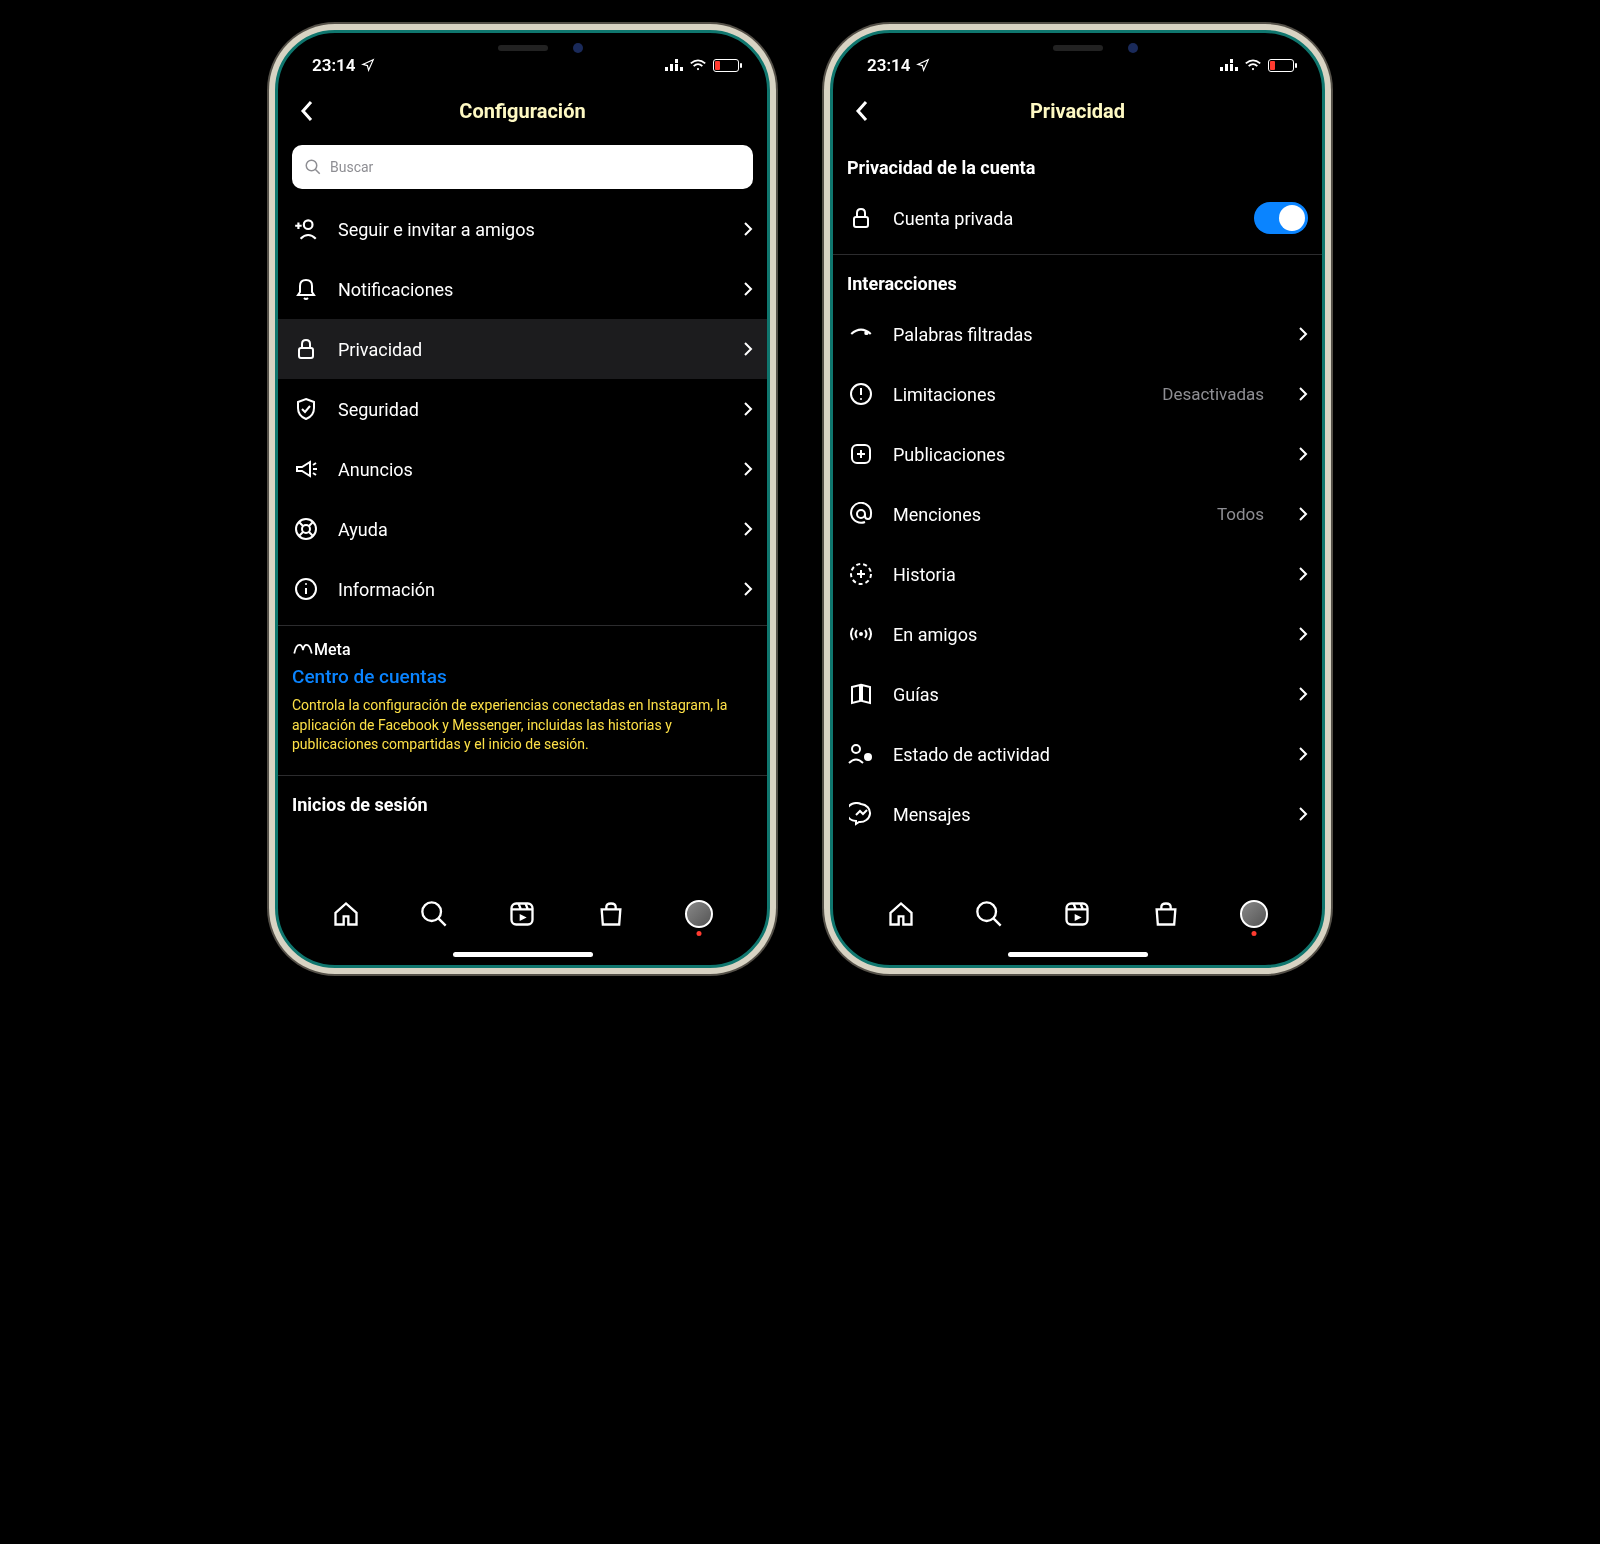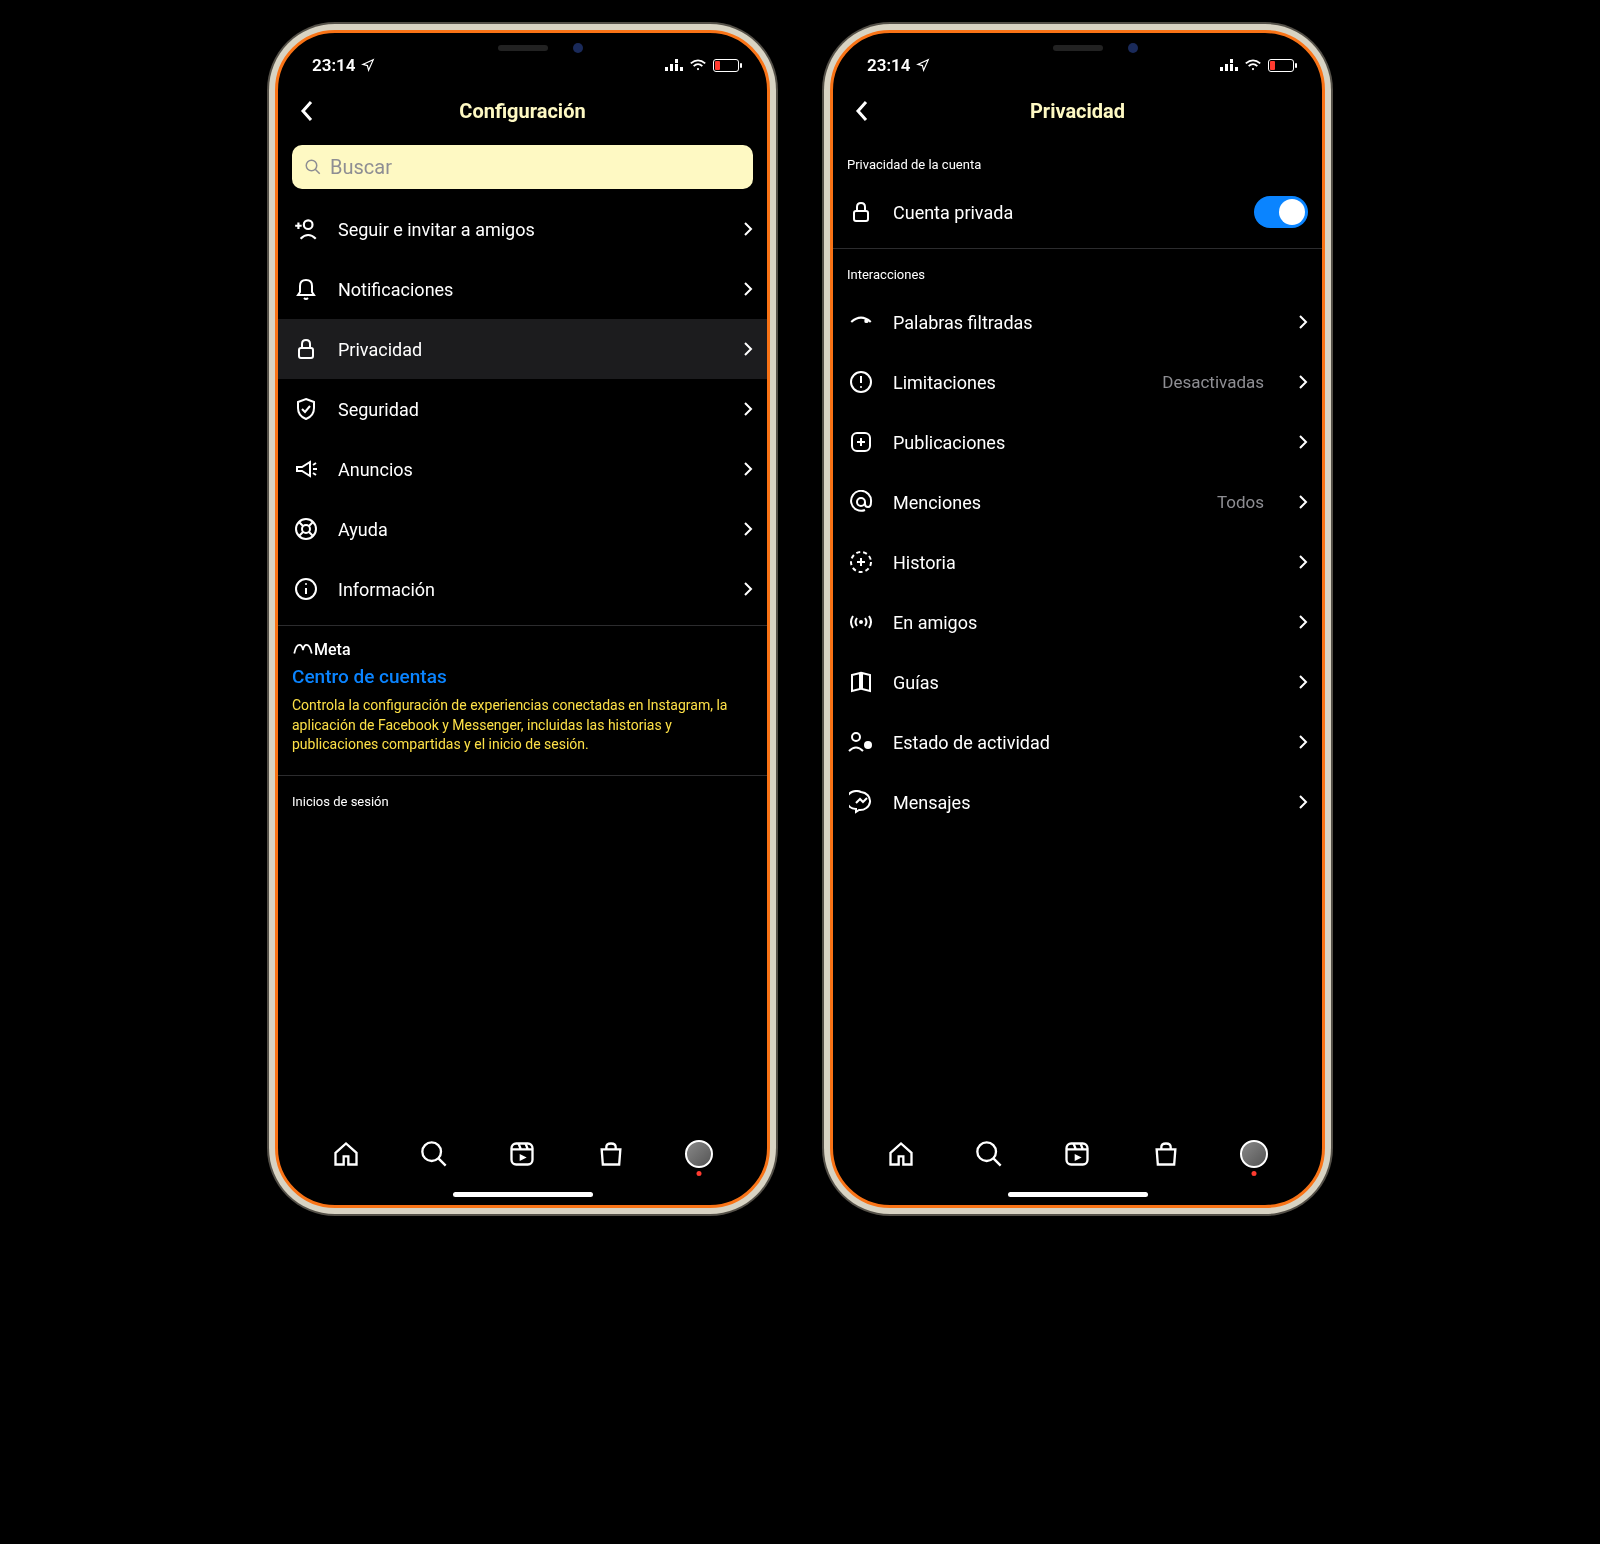--- a/index.html
+++ b/index.html
@@ -6,24 +6,24 @@
   body {
     background: #000;
     font-family: -apple-system, BlinkMacSystemFont, "Segoe UI", Roboto, Helvetica, Arial, sans-serif;
     display: flex;
     justify-content: center;
     gap: 60px;
     padding: 30px 20px;
   }
   .phone {
     width: 495px;
-    height: 1178px;
+    height: 938px;
     background: #000;
     border-radius: 60px;
-    border: 3px solid #f97316;
+    border: 3px solid #0f766e;
     box-shadow: 0 0 0 6px #d8d3c3, 0 0 0 8px #545048;
     position: relative;
     overflow: hidden;
     display: flex;
     flex-direction: column;
   }
   .notch {
     position: absolute;
     top: 0;
     left: 50%;
@@ -81,30 +81,30 @@
     justify-content:center;
     width:30px;height:30px;
   }
   .content {
     flex: 1;
     overflow-y: hidden;
     padding: 0 14px;
     color: #fff;
   }
   .searchbar {
-    background: #fef9c3;
+    background: #ffffff;
     border-radius: 10px;
     height: 44px;
     display: flex;
     align-items: center;
     padding: 0 12px;
     margin: 6px 0 10px;
     gap: 8px;
     color: #8e8e93;
-    font-size: 20px;
+    font-size: 14px;
   }
   .row {
     display: flex;
     align-items: center;
     height: 60px;
     gap: 18px;
     font-size: 18px;
   }
   .row.selected {
     background: #1c1c1e;
@@ -114,22 +114,22 @@
   }
   .row .icon {
     width: 28px;
     display: flex;
     justify-content: center;
   }
   .row .label { flex:1; }
   .row .value { color:#8e8e93; font-size:17px; margin-right:16px;}
   .row .chev { color:#636366; display:flex; }
   .section-header {
-    font-size: 13px;
-    font-weight: 400;
+    font-size: 18px;
+    font-weight: 700;
     padding: 18px 0 10px;
   }
   .hr {
     border: none;
     border-top: 1px solid #2c2c2e;
     margin: 6px -14px 0;
   }
   .meta-brand {
     display:flex; align-items:center; 
     padding: 14px 0 6px;

